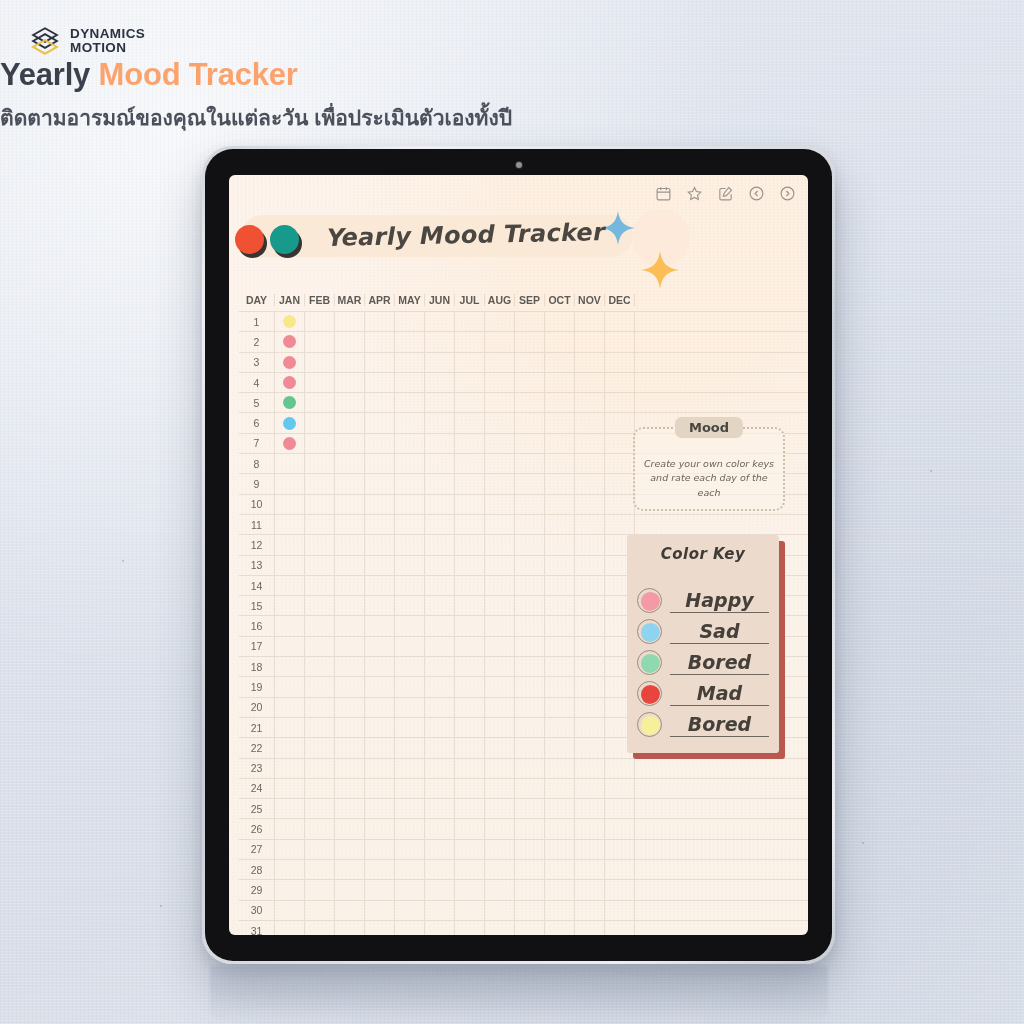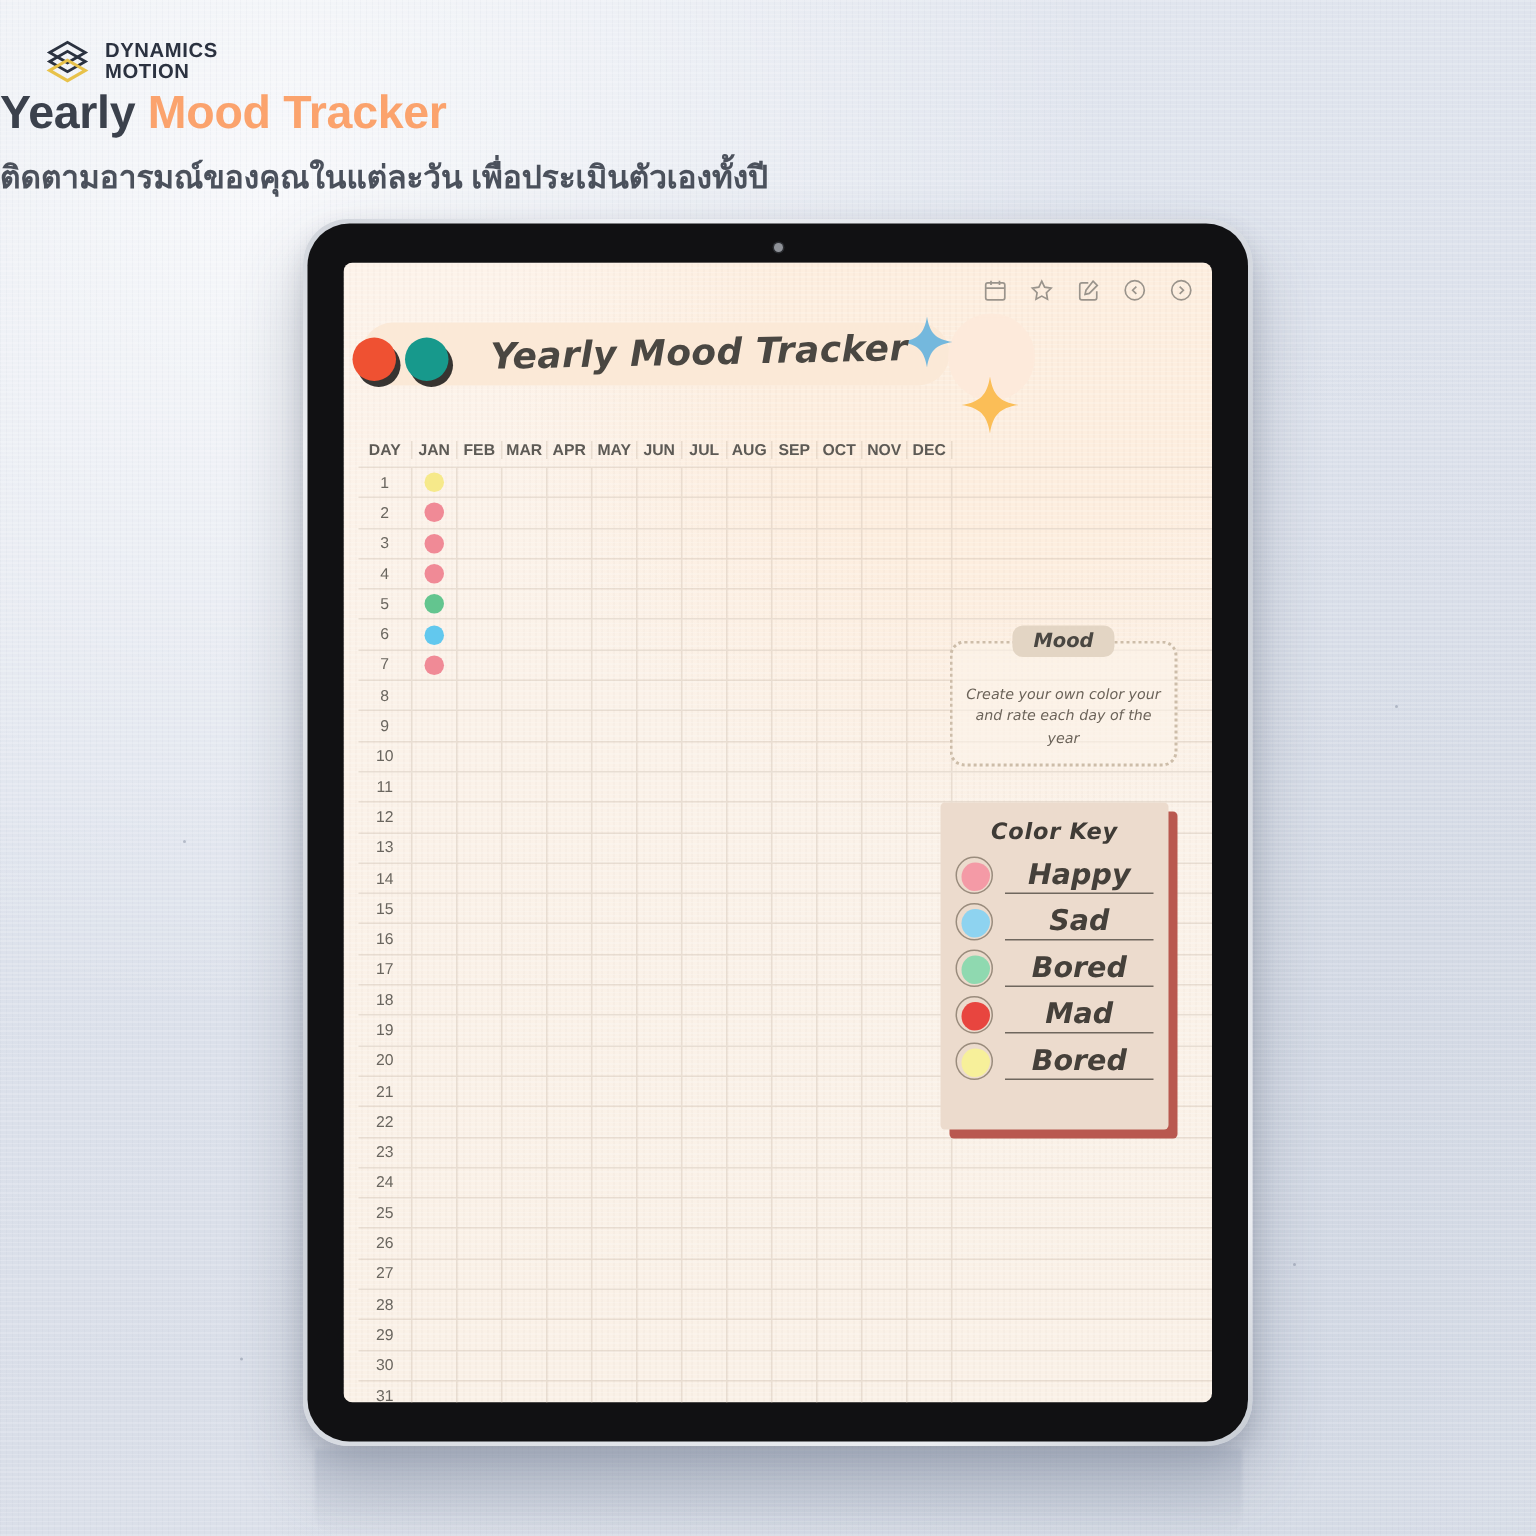--- a/index.html
+++ b/index.html
@@ -108,40 +108,40 @@
     position:absolute; left:404px; top:252px; width:152px; height:84px;
   }
   .mood-box{
     position:absolute; inset:0; border:2px dotted #cdbda9; border-radius:10px;
     background:rgba(252,243,234,.6);
   }
   .mood-pill{
     position:absolute; left:50%; top:-10px; transform:translateX(-50%);
     background:#e3d5c4; border-radius:7px; padding:3px 14px;
     font-family:"DejaVu Sans", sans-serif; font-weight:700; font-size:13px;
-    color:#4a4742; font-style:italic;
+    color:#4a4742; 
   }
   .mood-text{
     position:absolute; left:8px; right:8px; top:30px; text-align:center;
     font-family:"DejaVu Sans", sans-serif; font-size:9.5px; line-height:1.5;
     color:#6b6359; font-style:italic;
   }
 
   
   .ckey-shadow{
     position:absolute; left:404px; top:366px; width:152px; height:218px;
     background:#b9584f; border-radius:3px;
   }
   .ckey{
     position:absolute; left:398px; top:360px; width:152px; height:218px;
     background:#ecdbcd; border-radius:3px; padding:10px 10px 0;
   }
   .ckey h3{
     text-align:center; font-family:"DejaVu Sans", sans-serif; font-style:italic;
-    font-size:15px; color:#3f3b36; font-weight:700; margin-bottom:8px; letter-spacing:.5px;
+    font-size:15px; color:#3f3b36; font-weight:700; margin-bottom:25px; letter-spacing:.5px;
   }
   .krow{ display:flex; align-items:center; gap:8px; margin-bottom:6px; }
   .kswatch{ width:25px;height:25px;border-radius:50%; border:1.4px solid #9a8c7d;
     position:relative; flex:none; }
   .kblob{ position:absolute; left:3px; top:3px; width:19px;height:19px;
     border-radius:48% 52% 55% 45% / 50% 45% 55% 50%; }
   .klabel{
     flex:1; border-bottom:1.3px solid #6f675e; text-align:center;
     font-family:"DejaVu Sans", sans-serif; font-style:italic; font-weight:700;
     font-size:19px; color:#45403a; padding-bottom:1px;
@@ -784,21 +784,21 @@
               <div class="gcol-m"></div>
               <div class="gcol-m"></div>
               <div class="gcol-m"></div>
             </div>
           </div>
       </div>
 
       <div class="mood-note">
         <div class="mood-box"></div>
         <div class="mood-pill">Mood</div>
-        <div class="mood-text">Create your own color your and rate each day of the year</div>
+        <div class="mood-text">Create your own color keys and rate each day of the each</div>
       </div>
 
       <div class="ckey-shadow"></div>
       <div class="ckey">
         <h3>Color Key</h3>
         <div id="ckrows">
             <div class="krow">
               <div class="kswatch">
                 <div class="kblob" style="background:#f49aa6"></div>
               </div>

